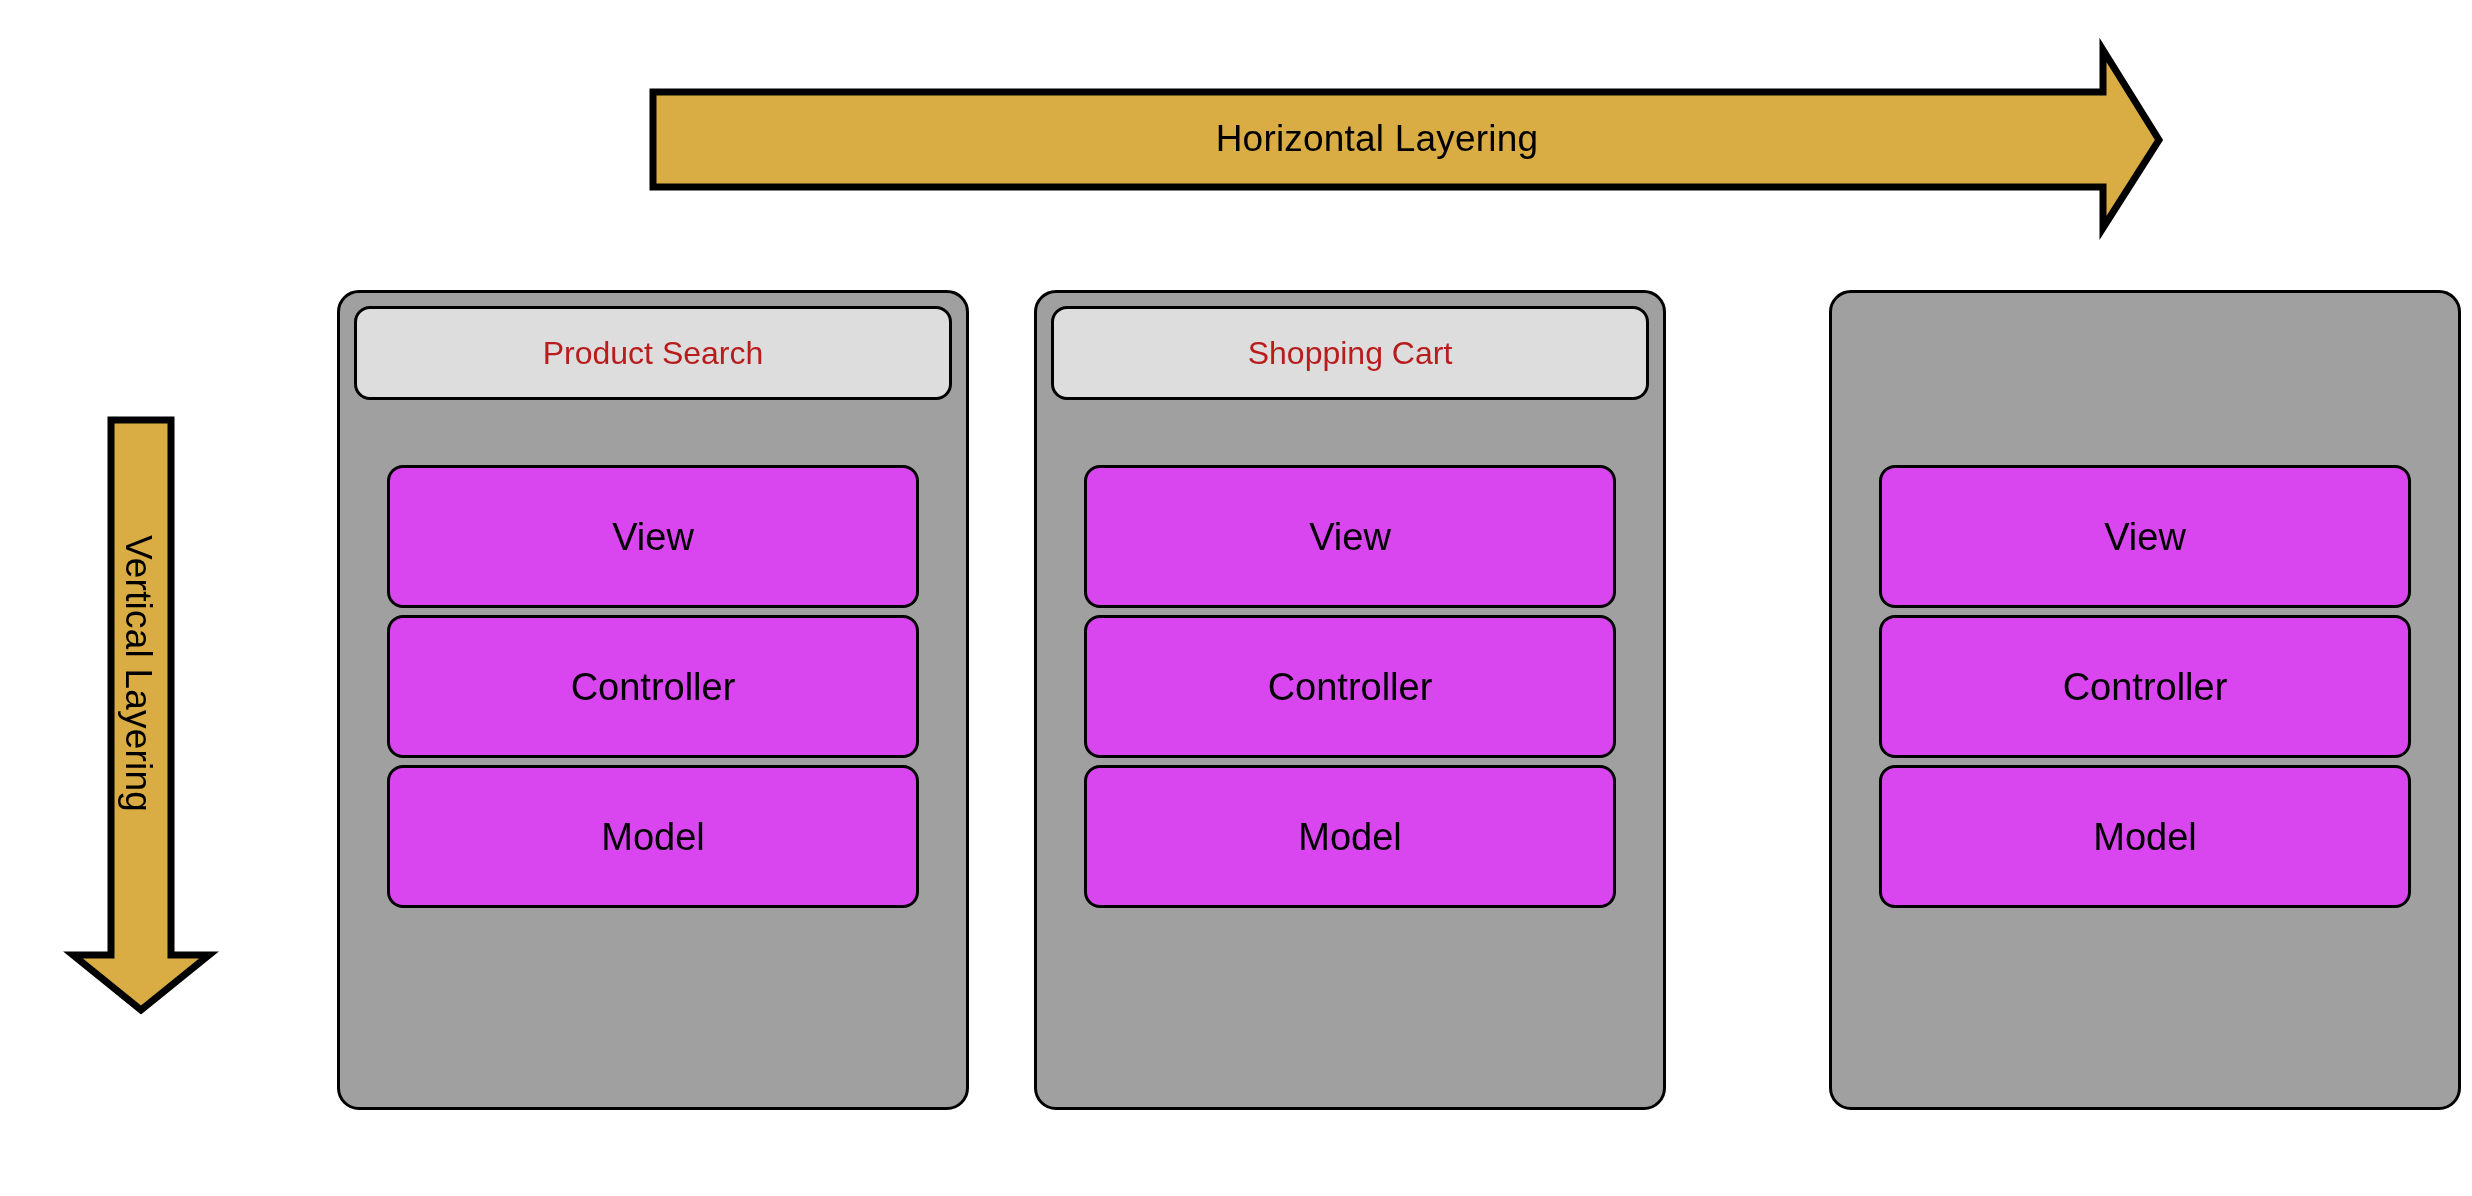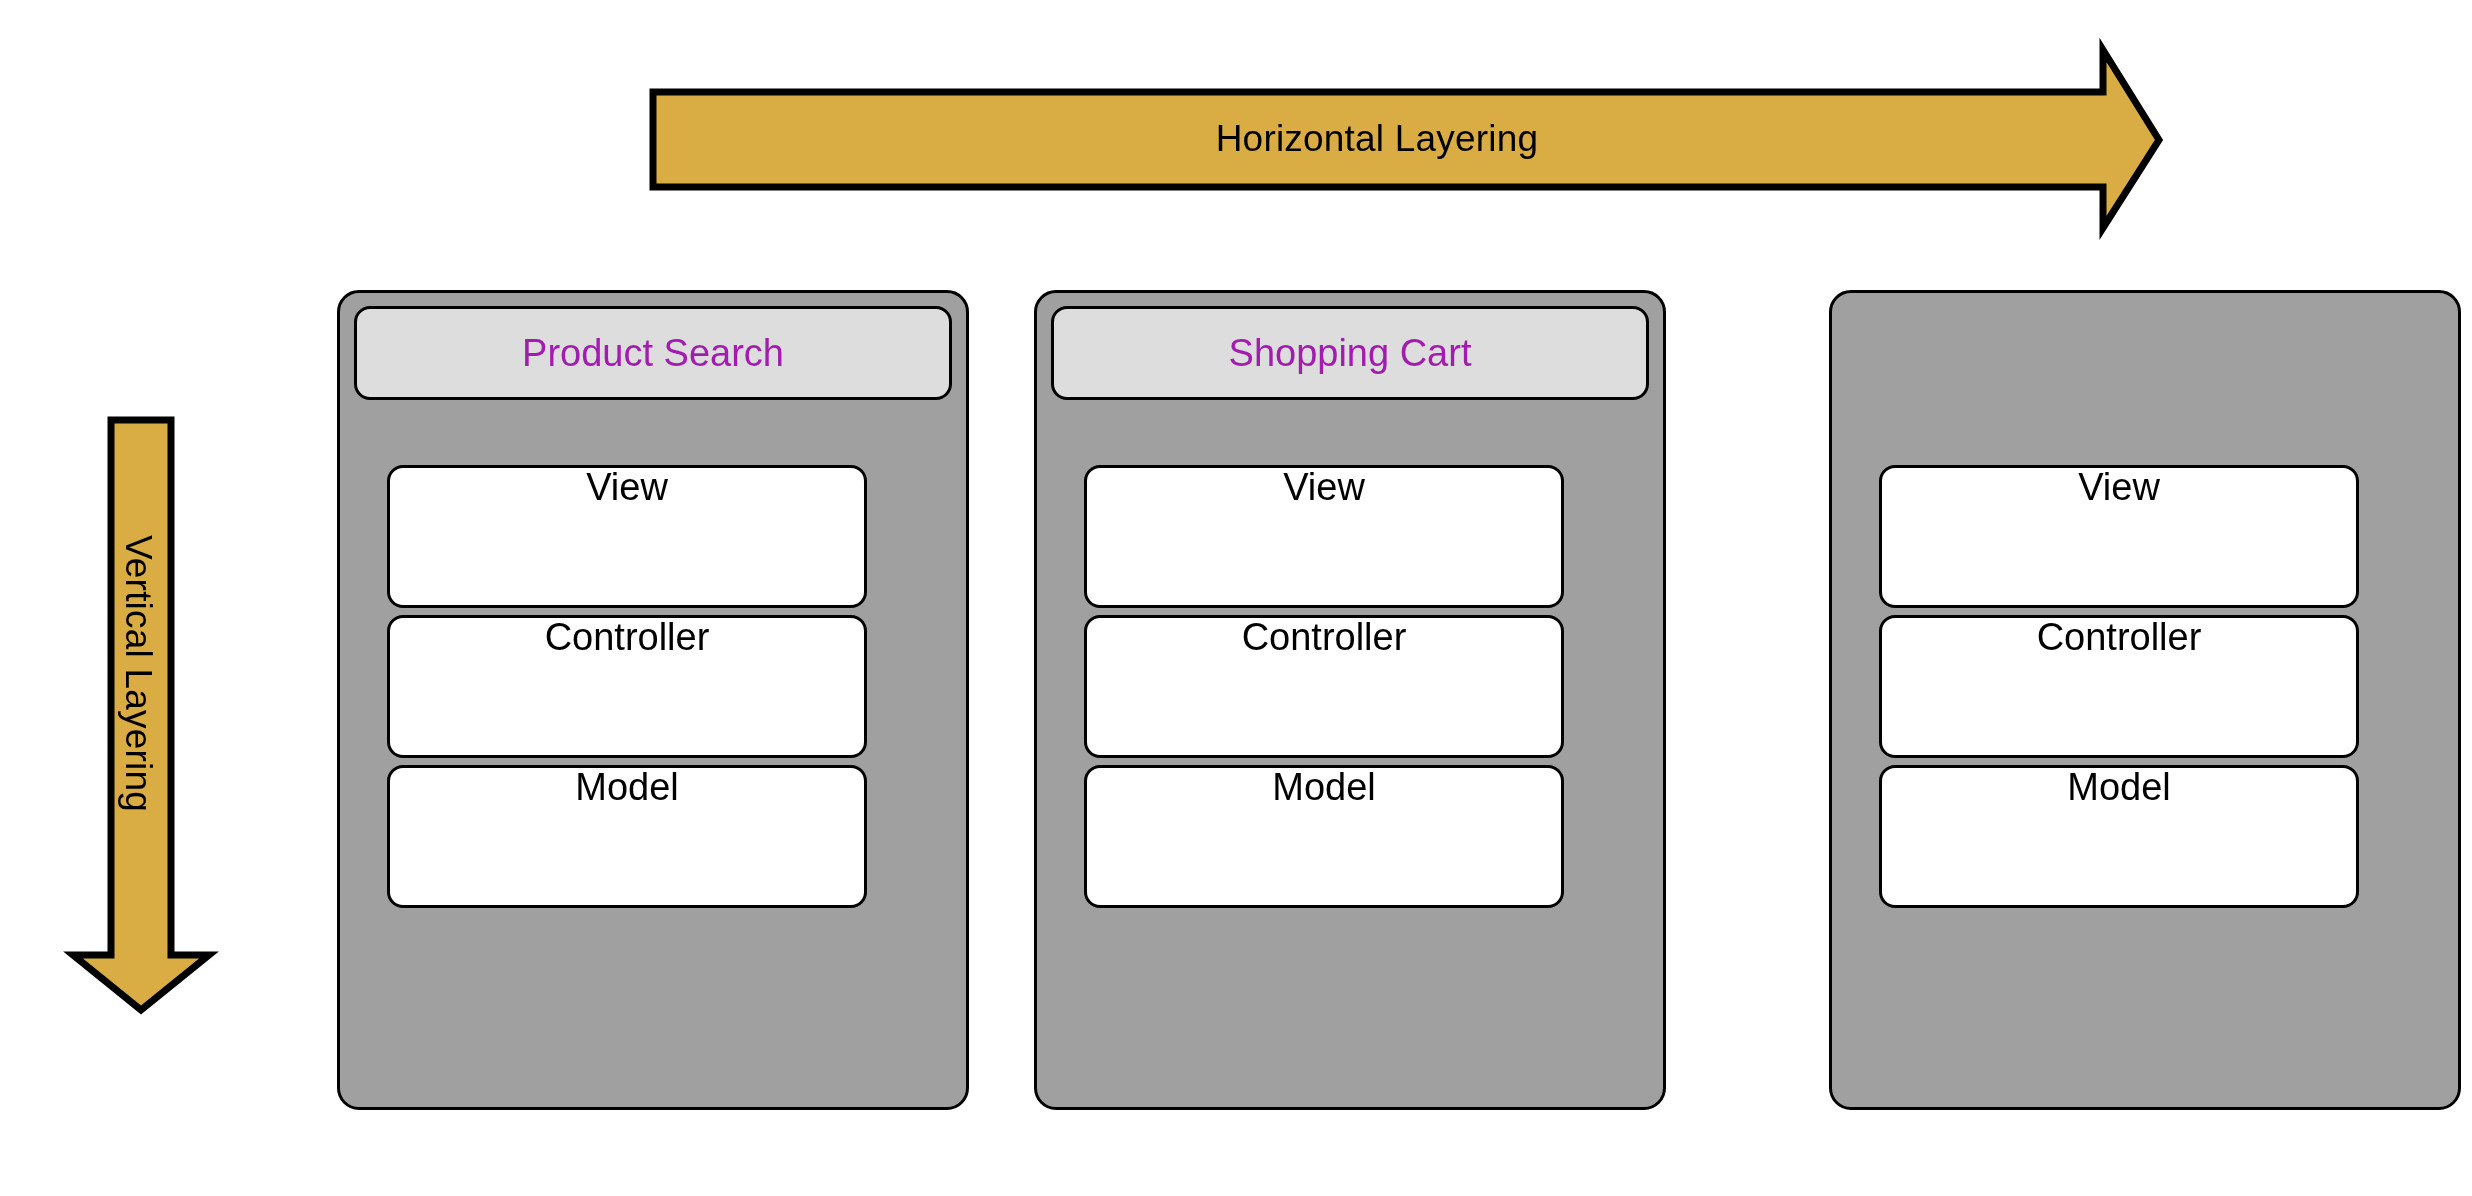--- a/index.html
+++ b/index.html
@@ -74,35 +74,36 @@
     height: 94px;
     background: #dddddd;
     border: 3px solid #000000;
     border-radius: 16px;
     box-sizing: border-box;
     display: flex;
     align-items: center;
     justify-content: center;
   }
   .card-header-title {
-    font-size: 38px;
-    color: #a21caf;
+    font-size: 32px;
+    color: #b91c1c;
     line-height: 1;
   }
 
   .layer-box {
     position: absolute;
     left: 47px;
-    width: 480px;
+    width: 532px;
     height: 143px;
-    background: #ffffff;
+    background: #d946ef;
     border: 3px solid #000000;
     border-radius: 16px;
     box-sizing: border-box;
     display: flex;
+    align-items: center;
     justify-content: center;
   }
   .layer-box-label {
     font-size: 38px;
     color: #000000;
     line-height: 1;
   }
   .layer-slot-0 { top: 172px; }
   .layer-slot-1 { top: 322px; }
   .layer-slot-2 { top: 472px; }

